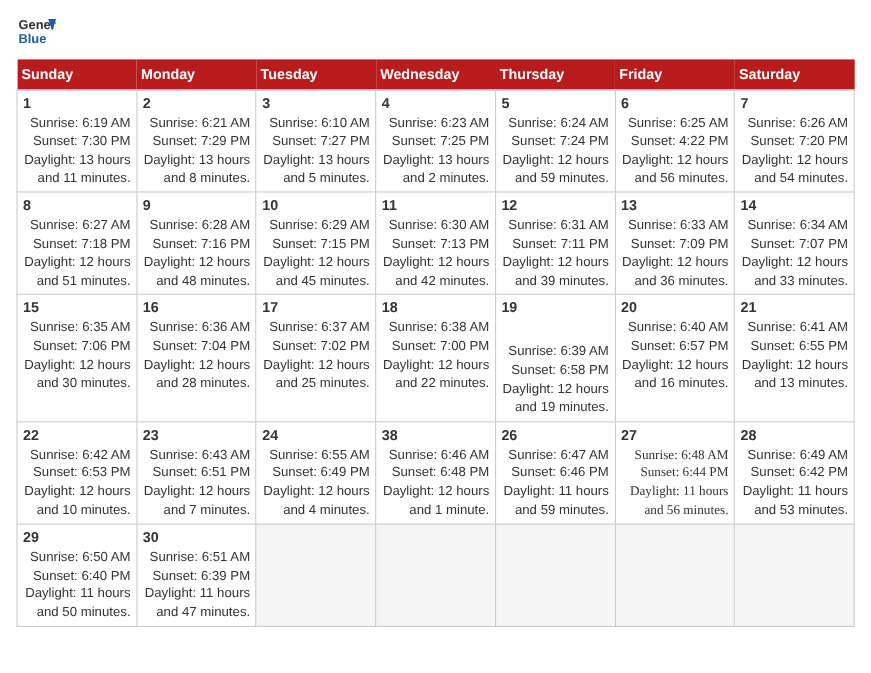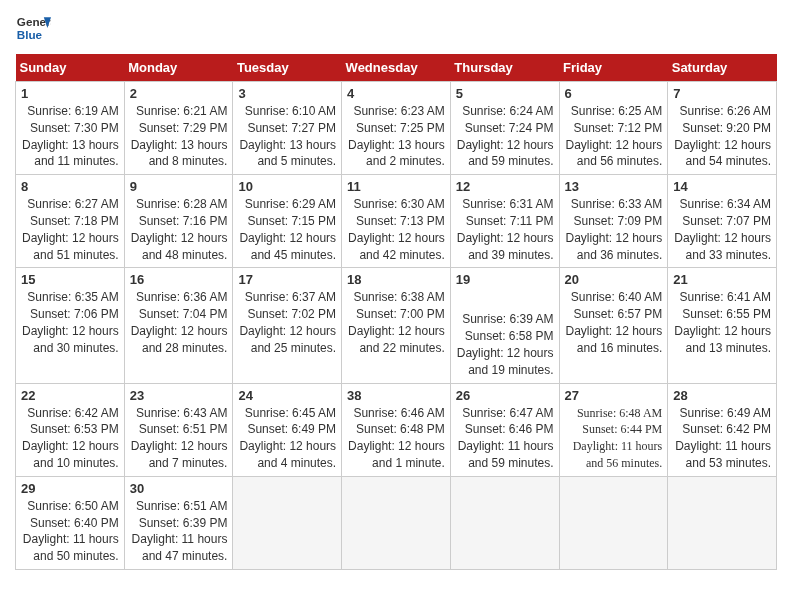--- a/index.html
+++ b/index.html
@@ -134,27 +134,27 @@
           </td>
           <td>
             <span class="day-num">5</span>
             <div class="day-info" style="white-space: pre-line;">Sunrise: 6:24 AM
 Sunset: 7:24 PM
 Daylight: 12 hours and 59 minutes.</div>
           </td>
           <td>
             <span class="day-num">6</span>
             <div class="day-info" style="white-space: pre-line;">Sunrise: 6:25 AM
-Sunset: 7:12 PM
+Sunset: 4:22 PM
 Daylight: 12 hours and 56 minutes.</div>
           </td>
           <td>
             <span class="day-num">7</span>
             <div class="day-info" style="white-space: pre-line;">Sunrise: 6:26 AM
-Sunset: 9:20 PM
+Sunset: 7:20 PM
 Daylight: 12 hours and 54 minutes.</div>
           </td>
         </tr>
         <tr>
           <td>
             <span class="day-num">8</span>
             <div class="day-info" style="white-space: pre-line;">Sunrise: 6:27 AM
 Sunset: 7:18 PM
 Daylight: 12 hours and 51 minutes.</div>
           </td>
@@ -247,21 +247,21 @@
 Daylight: 12 hours and 10 minutes.</div>
           </td>
           <td>
             <span class="day-num">23</span>
             <div class="day-info" style="white-space: pre-line;">Sunrise: 6:43 AM
 Sunset: 6:51 PM
 Daylight: 12 hours and 7 minutes.</div>
           </td>
           <td>
             <span class="day-num">24</span>
-            <div class="day-info" style="white-space: pre-line;">Sunrise: 6:45 AM
+            <div class="day-info" style="white-space: pre-line;">Sunrise: 6:55 AM
 Sunset: 6:49 PM
 Daylight: 12 hours and 4 minutes.</div>
           </td>
           <td>
             <span class="day-num">38</span>
             <div class="day-info" style="white-space: pre-line;">Sunrise: 6:46 AM
 Sunset: 6:48 PM
 Daylight: 12 hours and 1 minute.</div>
           </td>
           <td>

